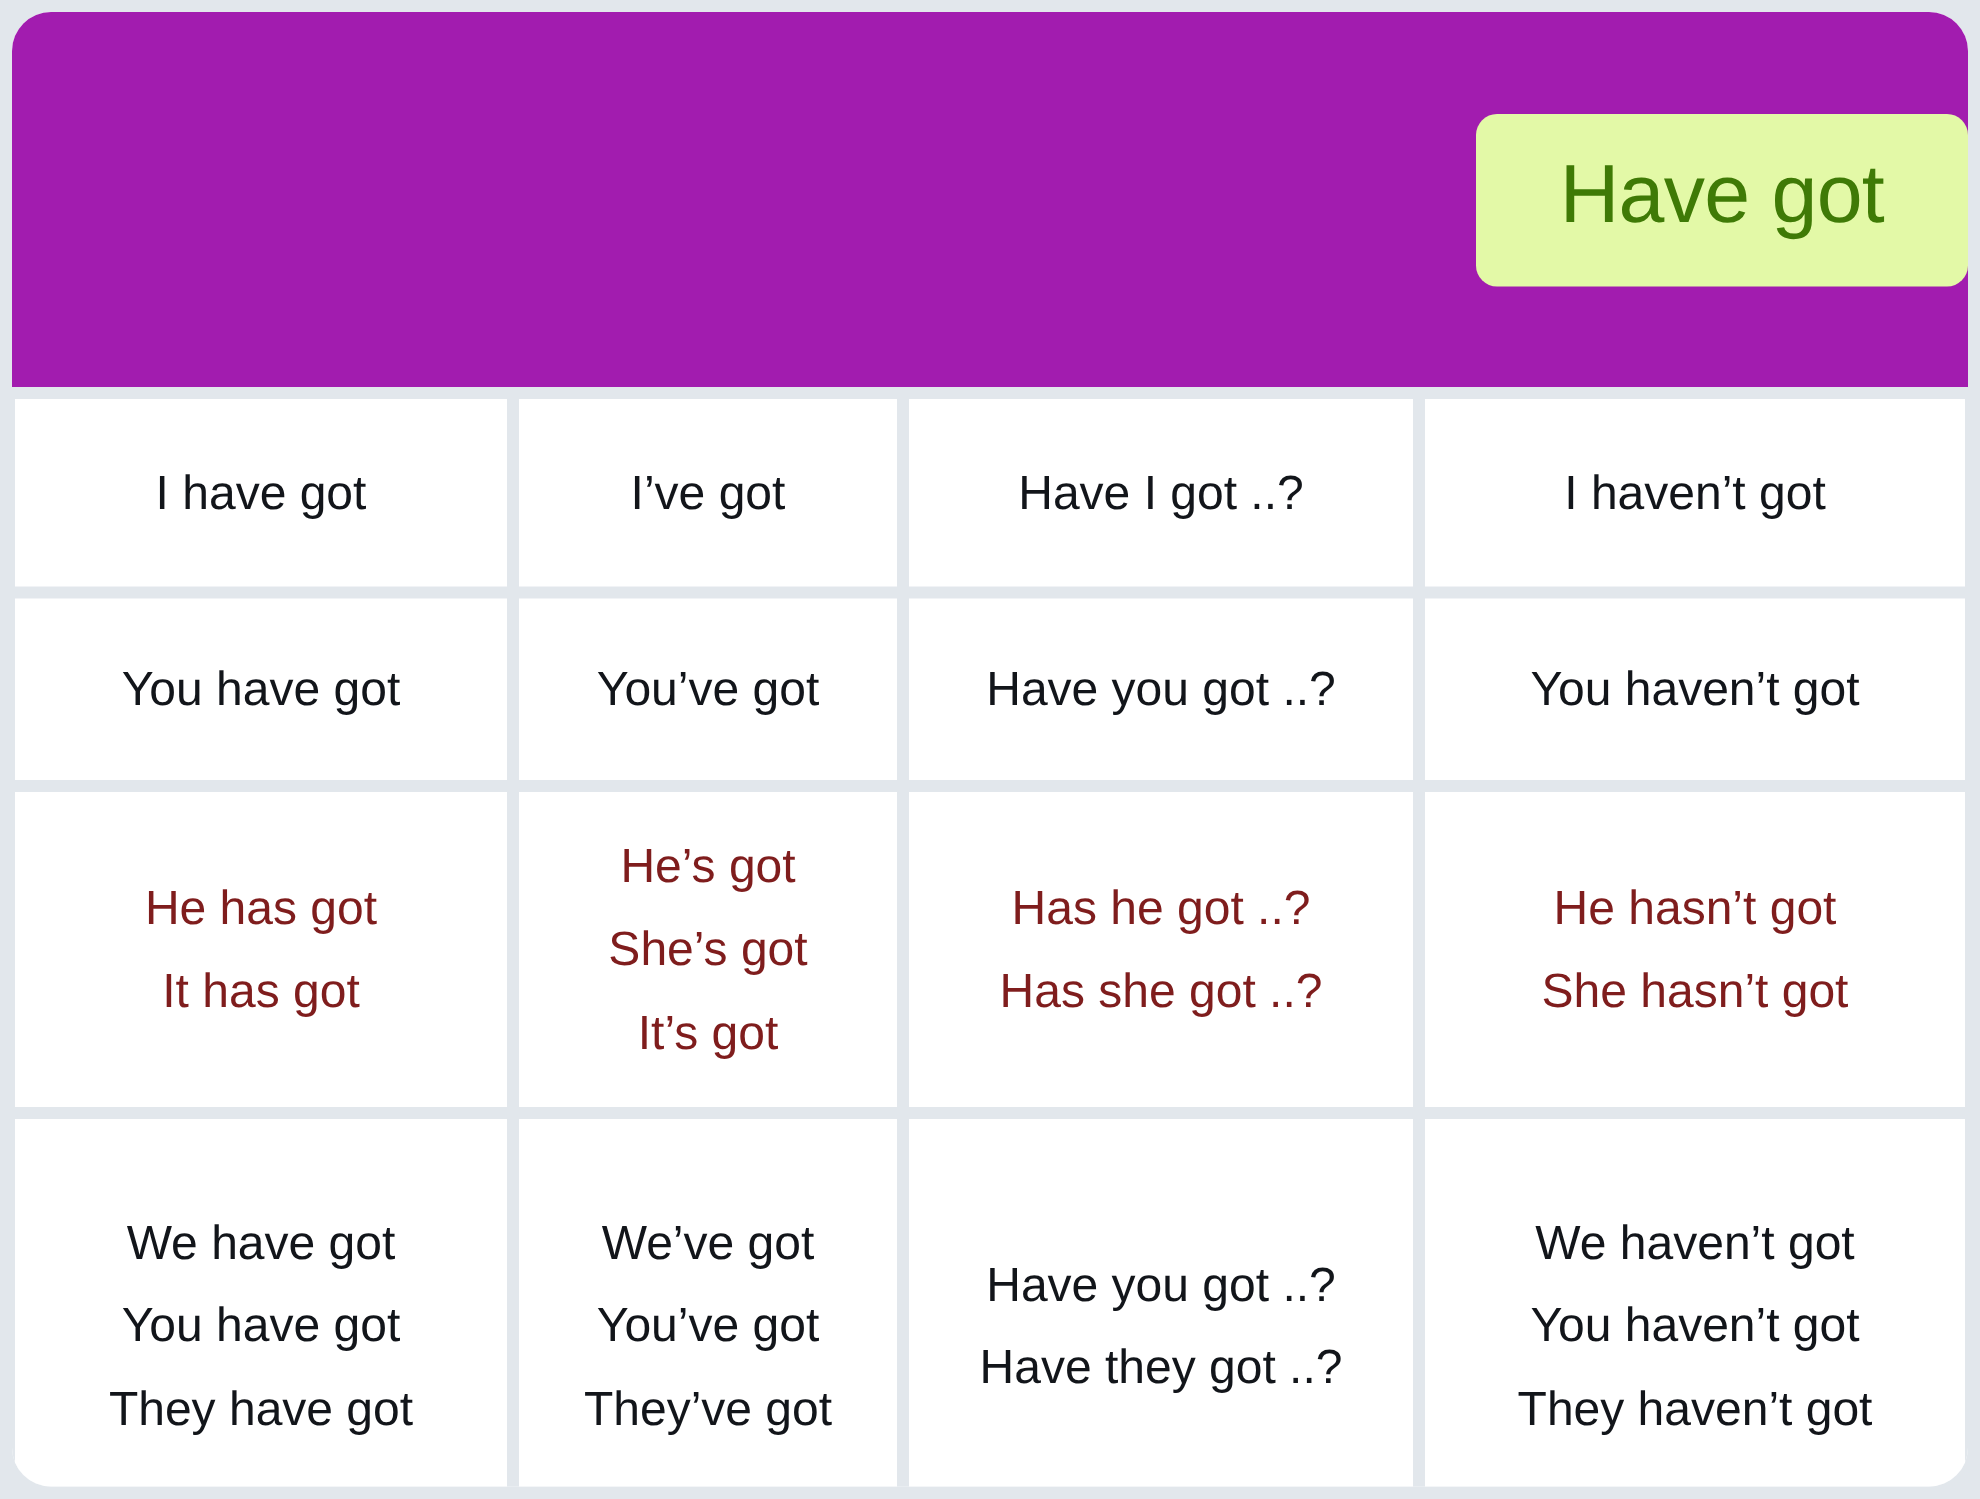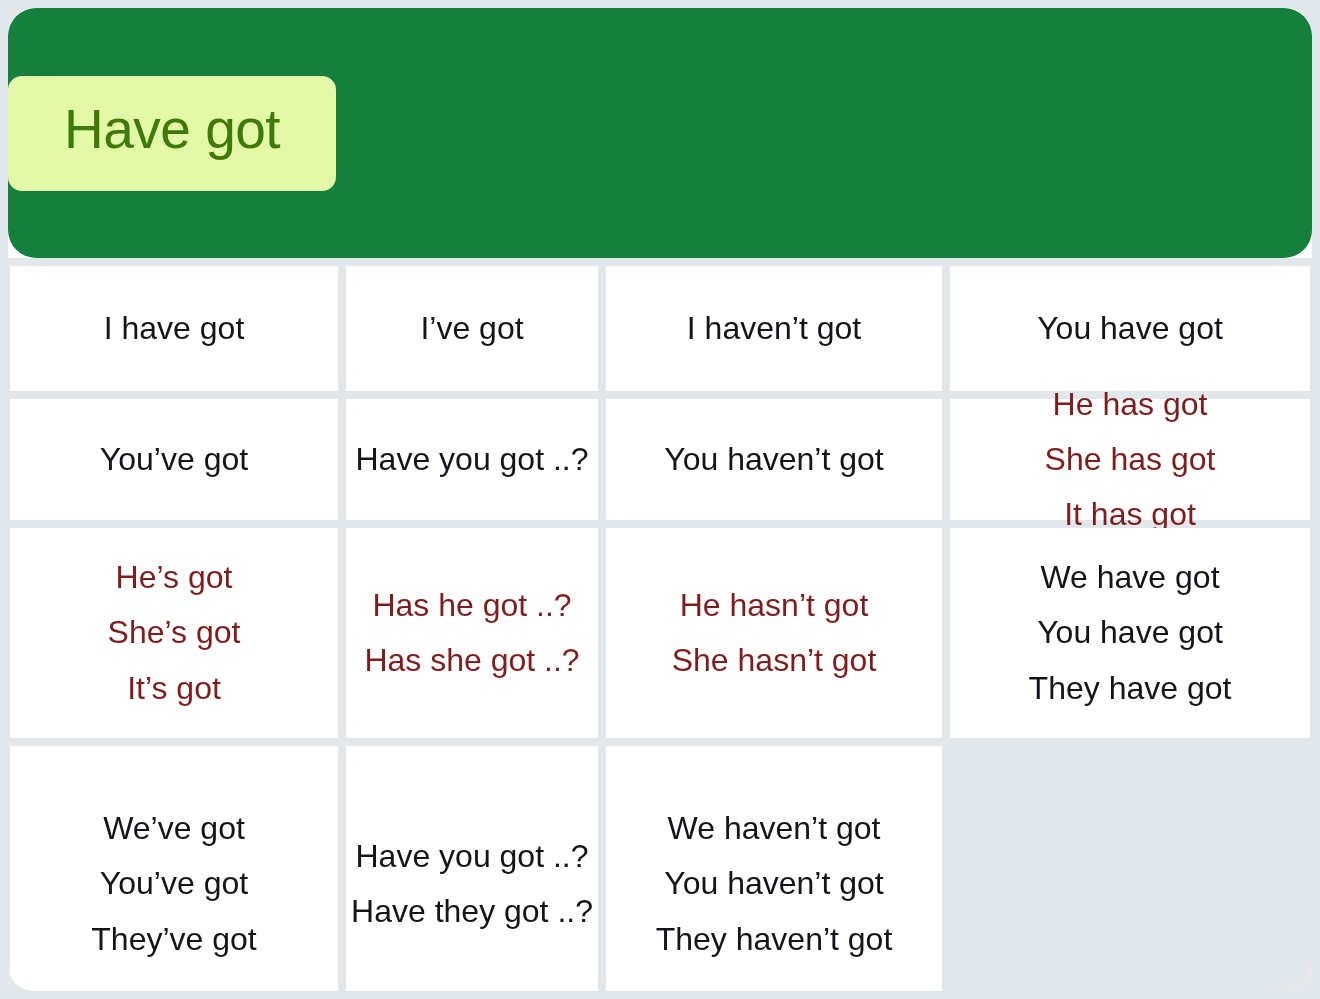--- a/index.html
+++ b/index.html
@@ -25,25 +25,24 @@
     overflow: hidden;
     box-sizing: border-box;
     display: flex;
     flex-direction: column;
   }
 
   
   .header {
     height: 250px;
     min-height: 250px;
-    background: #15803d;
+    background: #a21caf;
     display: flex;
     align-items: center;
-    justify-content: flex-start;
-    border-radius: 28px;
+    justify-content: flex-end;
   }
 
   .title-badge {
     background: #E3F9A7;
     border-radius: 14px;
     padding: 26px 56px 34px 56px;
     display: flex;
     align-items: center;
     justify-content: center;
     min-width: 178px;
@@ -112,37 +111,39 @@
   </div>
 
   <div class="grid" id="grid-root">
       <div class="cell row-single">
         <div class="line">I have got</div>
       </div>
       <div class="cell row-single">
         <div class="line">I’ve got</div>
       </div>
       <div class="cell row-single">
+        <div class="line">Have I got ..?</div>
+      </div>
+      <div class="cell row-single">
         <div class="line">I haven’t got</div>
       </div>
       <div class="cell row-single">
         <div class="line">You have got</div>
       </div>
       <div class="cell row-single">
         <div class="line">You’ve got</div>
       </div>
       <div class="cell row-single">
         <div class="line">Have you got ..?</div>
       </div>
       <div class="cell row-single">
         <div class="line">You haven’t got</div>
       </div>
       <div class="cell green">
         <div class="line">He has got</div>
-        <div class="line">She has got</div>
         <div class="line">It has got</div>
       </div>
       <div class="cell green">
         <div class="line">He’s got</div>
         <div class="line">She’s got</div>
         <div class="line">It’s got</div>
       </div>
       <div class="cell green">
         <div class="line">Has he got ..?</div>
         <div class="line">Has she got ..?</div>

